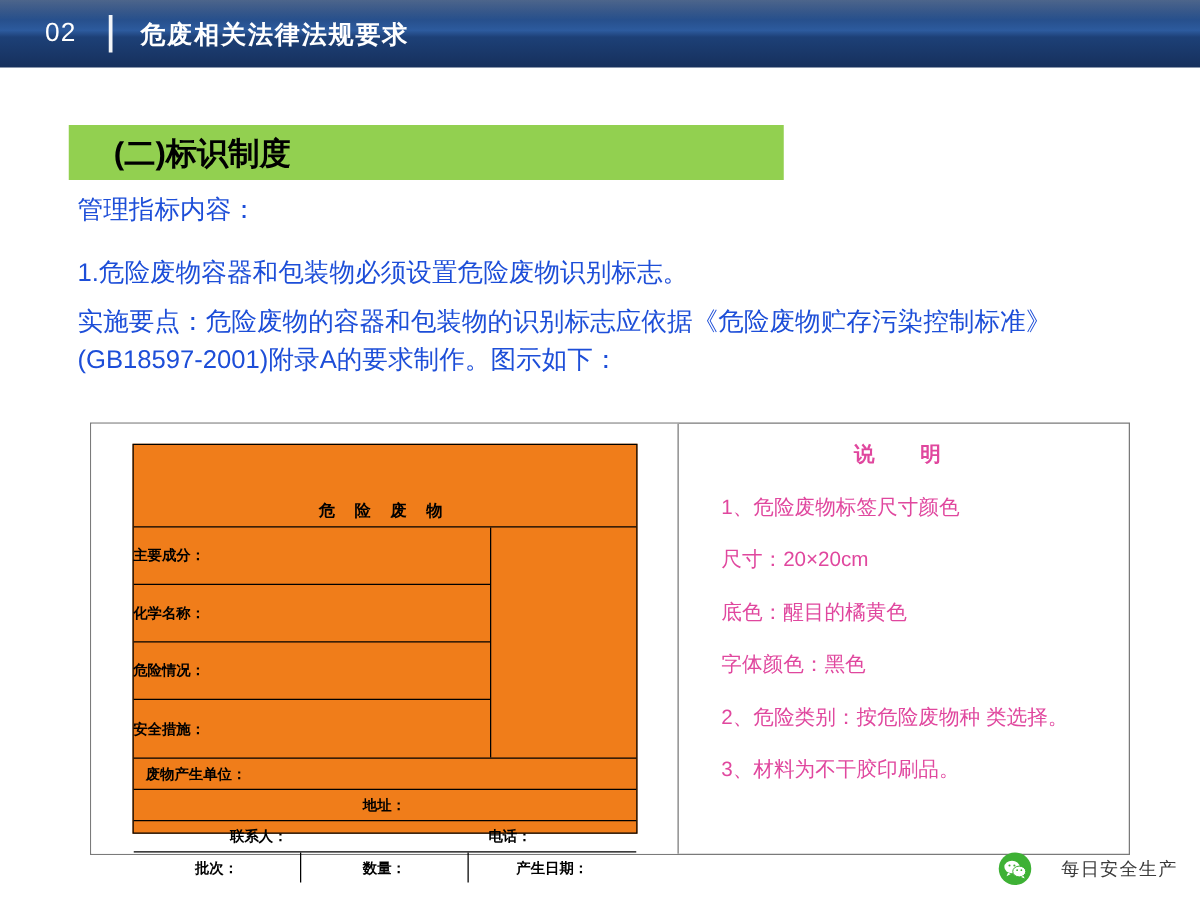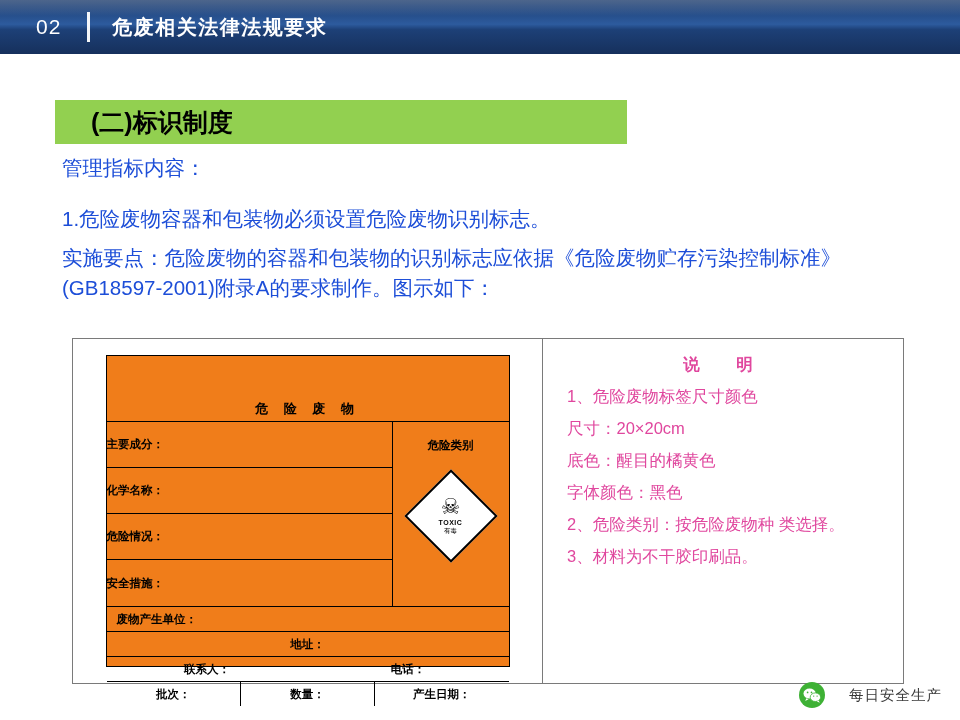--- a/index.html
+++ b/index.html
@@ -132,21 +132,21 @@
   }
 
   
   .explain {
     padding: 14px 16px 0 16px; color: #e0479e; font-size: 16.5px; line-height: 1.45;
   }
   .explain .ex-title {
     text-align: center; font-weight: bold; letter-spacing: 10px;
     margin-bottom: 4px; color: #e0479e; font-size: 16.5px;
   }
-  .explain p { margin: 8px; }
+  .explain p { margin: 18px; }
 
   
   .watermark {
     position: absolute; right: 18px; bottom: 12px;
     display: flex; align-items: center; gap: 24px;
   }
   .wm-circle {
     width: 26px; height: 26px; border-radius: 50%;
     background: #3eb135; position: relative;
     display: flex; align-items: center; justify-content: center;
@@ -181,31 +181,20 @@
     <div class="label-card">
 
       <div class="lbl-title">危 险 废 物</div>
 
       <div class="lbl-mid">
         <div class="lbl-fields">
           <div class="lbl-field">主要成分：</div>
           <div class="lbl-field">化学名称：</div>
           <div class="lbl-field">危险情况：</div>
           <div class="lbl-field">安全措施：</div>
-        </div>
-        <div class="lbl-cat">
-          <div class="lbl-cat-title">危险类别</div>
-          <div class="diamond-wrap">
-            <div class="diamond"></div>
-            <div class="diamond-inner">
-              <div class="skull">☠</div>
-              <div class="toxic-word">TOXIC</div>
-              <div class="toxic-cn">有毒</div>
-            </div>
-          </div>
         </div>
       </div>
 
       <div class="lbl-row">
         <div class="cell">废物产生单位：</div>
       </div>
 
       <div class="lbl-row addr-row">
         <div>地址：</div>
       </div>

